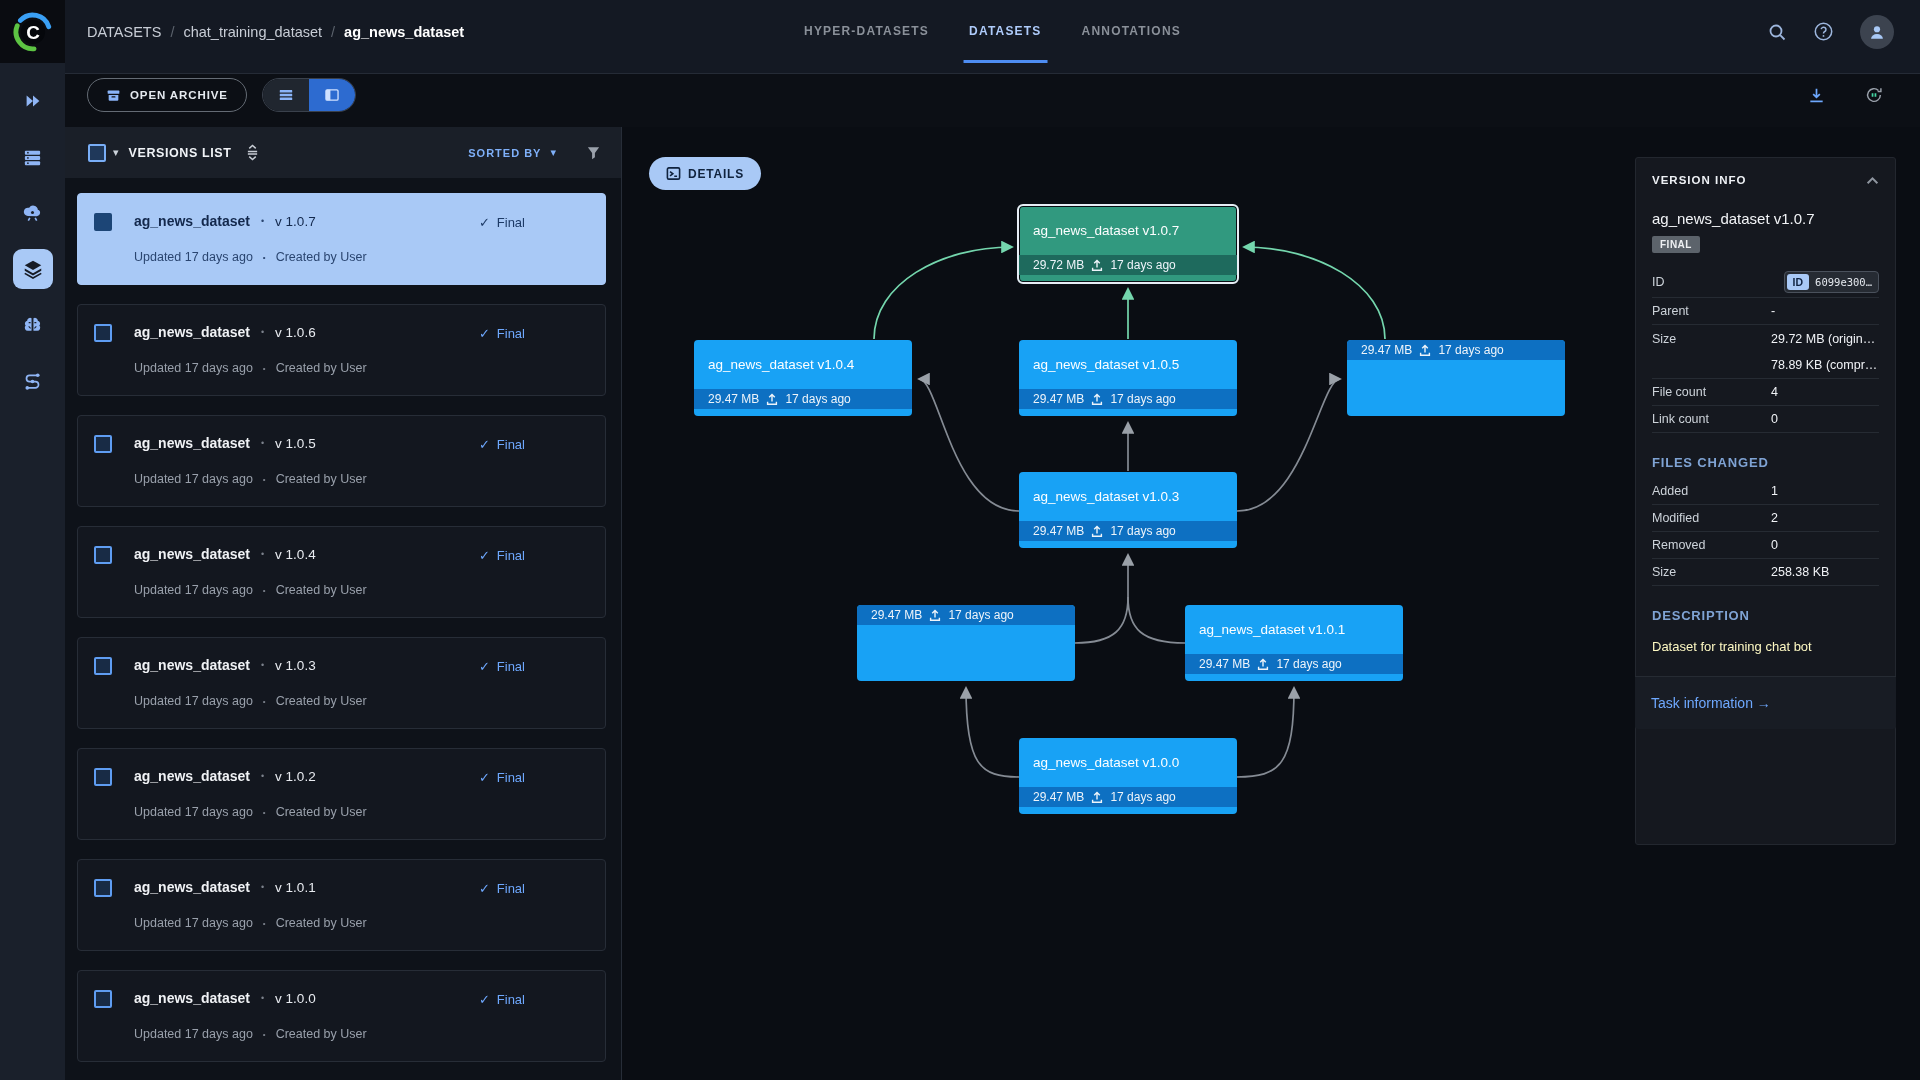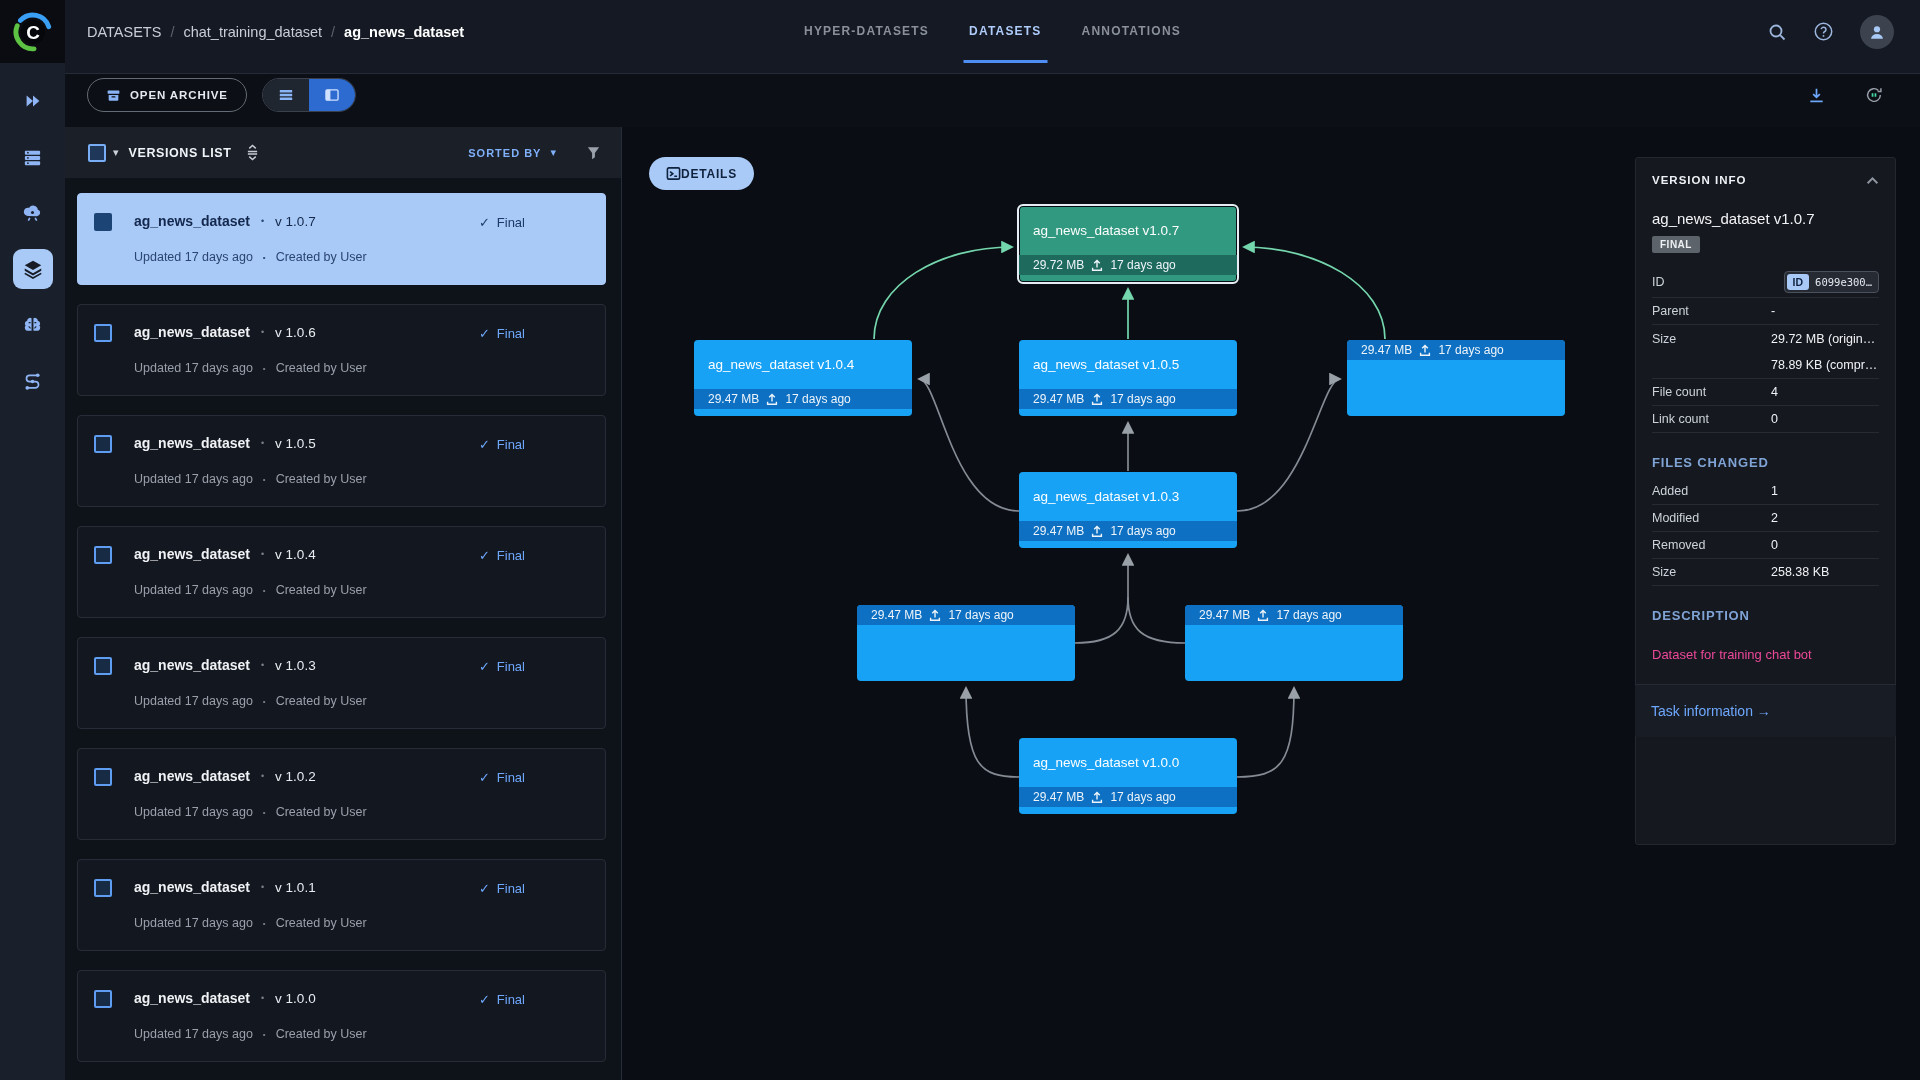--- a/index.html
+++ b/index.html
@@ -66,21 +66,21 @@
   .vcard.selected .vdot, .vcard.selected .vdot2 { color:#2a4570; }
   .vcard.selected .vrow2 { color:#2a4570; }
   .vcard.selected .vstatus { color:#1d3a66; }
   .vcard.selected .vcheck { border-color:#1c4576; background:#1c4576; }
 
   
   .graph { position:absolute; left:622px; top:127px; right:0; bottom:0; background:#0a0d13; overflow:hidden; }
   #edge-svg { position:absolute; left:0; top:0; }
   .edge { fill:none; stroke:#858b94; stroke-width:1.7; }
   .edge.hl { stroke:#74d6ad; }
-  .btn-details { position:absolute; left:27px; top:30px; height:33px; border-radius:17px; background:#a9c9f6; color:#10233e; border:none; display:flex; align-items:center; gap:0; padding:0 17px; font-size:12px; font-weight:bold; letter-spacing:0.8px; cursor:pointer; z-index:6; }
+  .btn-details { position:absolute; left:27px; top:30px; height:33px; border-radius:17px; background:#a9c9f6; color:#10233e; border:none; display:flex; align-items:center; gap:7px; padding:0 17px; font-size:12px; font-weight:bold; letter-spacing:0.8px; cursor:pointer; z-index:6; }
   .gnode { position:absolute; width:218px; height:76px; border-radius:4px; overflow:hidden; background:#18a2f5; cursor:pointer; z-index:5; }
   .gnode-title { height:49px; display:flex; align-items:center; padding:0 14px; font-size:13.5px; color:#fdfeff; }
   .gnode-meta { height:20px; background:#0d70c2; display:flex; align-items:center; gap:7px; padding:0 14px; font-size:12px; color:#eef4fa; }
   .gnode-meta .upicon { display:flex; color:#eef4fa; }
   .gnode.selected { background:#31997f; border:2px solid #e7edf5; border-radius:6px; width:222px; height:80px; transform:translate(-2px,-2px); box-shadow:0 0 0 1px #0a0d13 inset; }
   .gnode.selected .gnode-meta { background:#1e6a5d; }
 
   
   .info-panel { position:absolute; right:24px; top:30px; width:261px; height:688px; background:#15181f; border:1px solid #23272f; border-radius:3px; padding:16px 16px 0 16px; z-index:7; }
   .ip-head { display:flex; align-items:center; }
@@ -92,21 +92,21 @@
   .info-row { display:flex; align-items:center; min-height:27px; border-bottom:1px solid #262b33; }
   .info-row.no-divider { border-bottom:none; }
   .info-label { flex:0 0 119px; font-size:12.5px; color:#cdd3da; }
   .info-value { font-size:12.5px; color:#f0f2f6; white-space:nowrap; overflow:hidden; max-width:110px; }
   .id-row { align-items:center; min-height:31px; }
   .id-chip { margin-left:auto; display:inline-flex; align-items:center; border:1px solid #4a515c; border-radius:4px; background:#262b33; padding:2px 6px 2px 2px; gap:6px; cursor:pointer; }
   .id-chip-prefix { background:#a9c9f6; color:#0f2240; font-weight:bold; font-size:10.5px; padding:2px 6px; border-radius:3px; }
   .id-chip-value { font-family:"DejaVu Sans Mono", monospace; font-size:10.5px; color:#e4e8ee; max-width:66px; overflow:hidden; white-space:nowrap; }
   .sec-head { margin-top:22px; font-size:13px; font-weight:bold; letter-spacing:0.8px; color:#7fa3d4; }
   .files-rows { margin-top:8px; }
-  .desc-text { margin-top:24px; font-size:13px; color:#ec4899; }
+  .desc-text { margin-top:16px; font-size:13px; color:#fef9c3; }
   .panel-footer { margin:22px -17px 0 -17px; border-top:1px solid #262b33; background:#181c24; padding:17px 16px; border-radius:0 0 3px 3px; }
   .task-link { color:#6ea8fe; font-size:14px; cursor:pointer; }
 </style>
 </head>
 <body>
 
 <div class="app">
 
   <div class="rail">
     <div class="logo-cell">
@@ -544,20 +544,21 @@
             <svg width="12" height="13" viewBox="0 0 12 13" fill="none" stroke="currentColor" stroke-width="1.4">
               <path d="M6 8.5 V1.6 M3.2 4.2 L6 1.4 L8.8 4.2"></path>
               <path d="M1.6 8.8 v2.4 h8.8 v-2.4"></path>
             </svg>
           </span>
           <span>17 days ago</span>
         </div>
       </div>
 
       <div class="gnode" style="left: 563px; top: 478px;">
+        <div class="gnode-title">ag_news_dataset v1.0.1</div>
         <div class="gnode-meta">
           <span>29.47 MB</span>
           <span class="upicon">
             <svg width="12" height="13" viewBox="0 0 12 13" fill="none" stroke="currentColor" stroke-width="1.4">
               <path d="M6 8.5 V1.6 M3.2 4.2 L6 1.4 L8.8 4.2"></path>
               <path d="M1.6 8.8 v2.4 h8.8 v-2.4"></path>
             </svg>
           </span>
           <span>17 days ago</span>
         </div>

